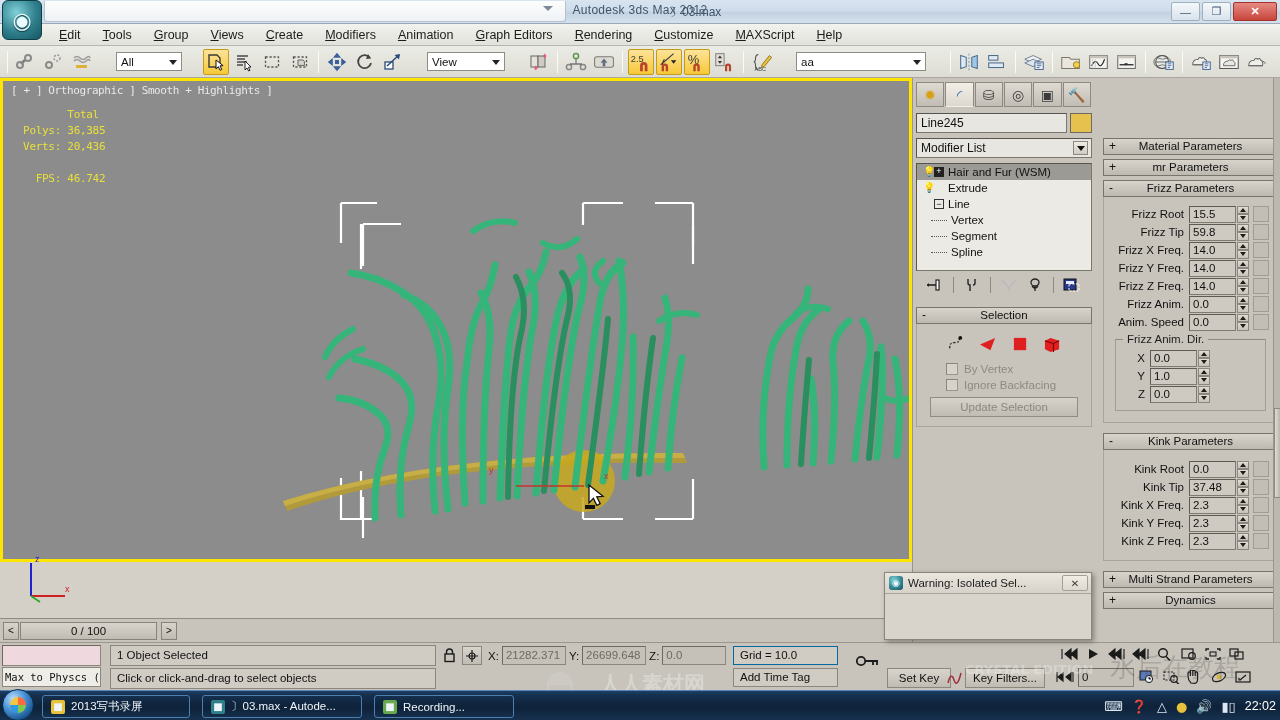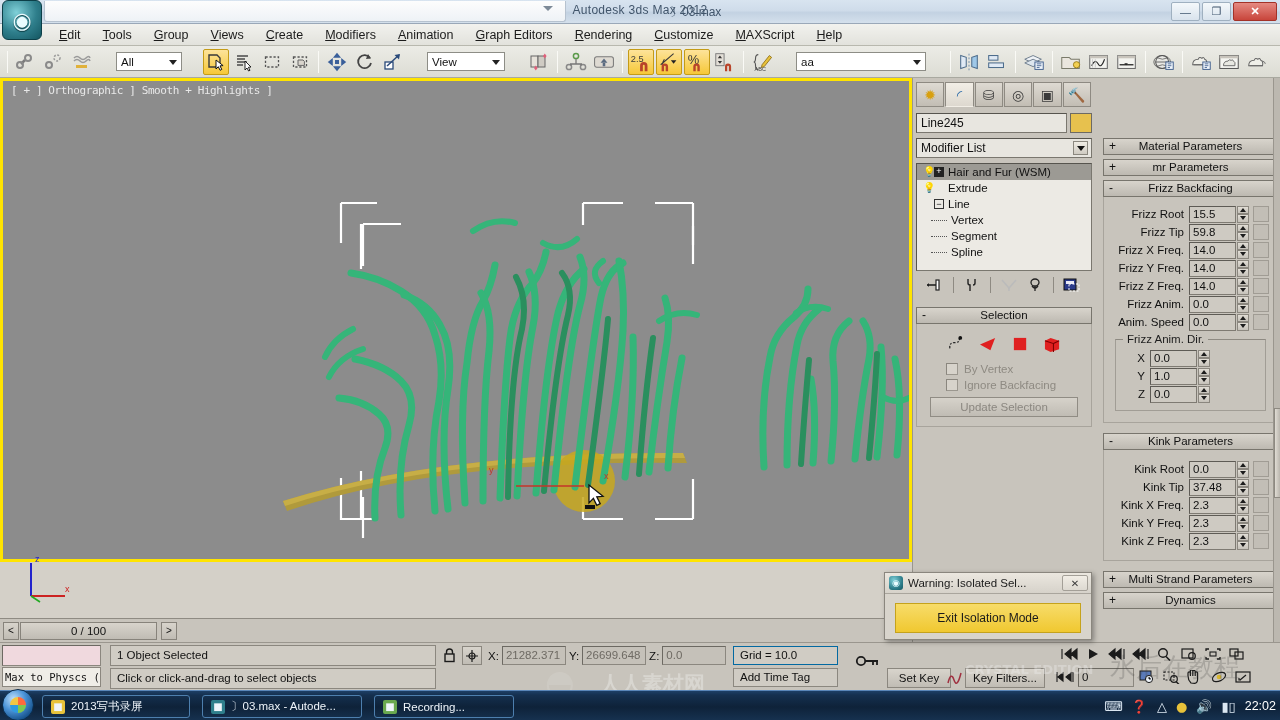--- a/index.html
+++ b/index.html
@@ -711,20 +711,26 @@
       <svg width="26" height="20" viewBox="0 0 26 20">
           <path d="M4 14 q0 -6 6 -6 q1 -3 4 -1 q2 -2 3 1 q3 1 2 6 z" fill="#efefe9" stroke="#666" stroke-width="1.1"></path>
           <path d="M5 14 h14" stroke="#666" stroke-width="1"></path>
           <path d="M19 9 q3 1 3 3" stroke="#666" stroke-width="1" fill="none"></path>
         </svg>
     </div>
   </div>
 
   <div class="viewport">
     <div class="vp-label">[ + ] Orthographic ] Smooth + Highlights ]</div>
+    <div class="vp-stats">
+      <div><span class="lbl"></span> <span>Total</span></div>
+      <div><span class="lbl">Polys:</span> <span>36,385</span></div>
+      <div><span class="lbl">Verts:</span> <span>20,436</span></div>
+      <div class="vp-fps"><span class="lbl">FPS:</span> <span>46.742</span></div>
+    </div>
 
     <svg class="vp-svg" width="906" height="534" viewBox="0 0 906 534">
 
       <g stroke="#ffffff" stroke-width="2.2" fill="none">
         <path d="M338 122 h36 M338 122 v40"></path>
         <path d="M360 143 h38 M360 143 v42"></path>
         <path d="M652 122 h38 M690 122 v42"></path>
         <path d="M580 122 h40 M580 122 v22"></path>
         <path d="M338 397 v41 h36"></path>
         <path d="M360 416 v41 M360 437 h0"></path>
@@ -936,21 +942,21 @@
         <span>Material Parameters</span>
       </div>
 
       <div class="rollout-head">
         <span class="pm">+</span>
         <span>mr Parameters</span>
       </div>
 
       <div class="rollout-head">
         <span class="pm">-</span>
-        <span>Frizz Backfacing</span>
+        <span>Frizz Parameters</span>
       </div>
       <div class="rollout-body" style="padding-top:8px">
         <div id="frizz-rows">
             <div class="prow">
               <span class="plabel" style="width:80px">Frizz Root</span>
               <span class="pfield">15.5</span>
               <span class="spin">
                 <div class="up">
                   <i></i>
                 </div>
@@ -1312,21 +1318,20 @@
       </div>
     </div>
   </div>
 
   <div class="warndlg">
     <div class="warn-tb">
       <div class="warn-icon">◉</div>
       <div class="warn-title">Warning: Isolated Sel...</div>
       <div class="warn-x">✕</div>
     </div>
-    <div class="exitiso">Exit Isolation Mode</div>
   </div>
 
   <div class="wm" style="left:545px; top:662px; font-size:34px; opacity:.35">◓</div>
   <div class="wm" style="left:600px; top:670px; font-size:21px">人人素材网</div>
   <div class="wm2" style="left:1110px; top:650px; font-size:26px">水后在教程</div>
   <div class="wm" style="left:965px; top:662px; font-size:13px; color:rgba(240,240,240,.35)">CRYSTAL EDITION</div>
 
   <div class="taskbar">
     <div class="startorb">
         <div class="orb-logo"></div>

